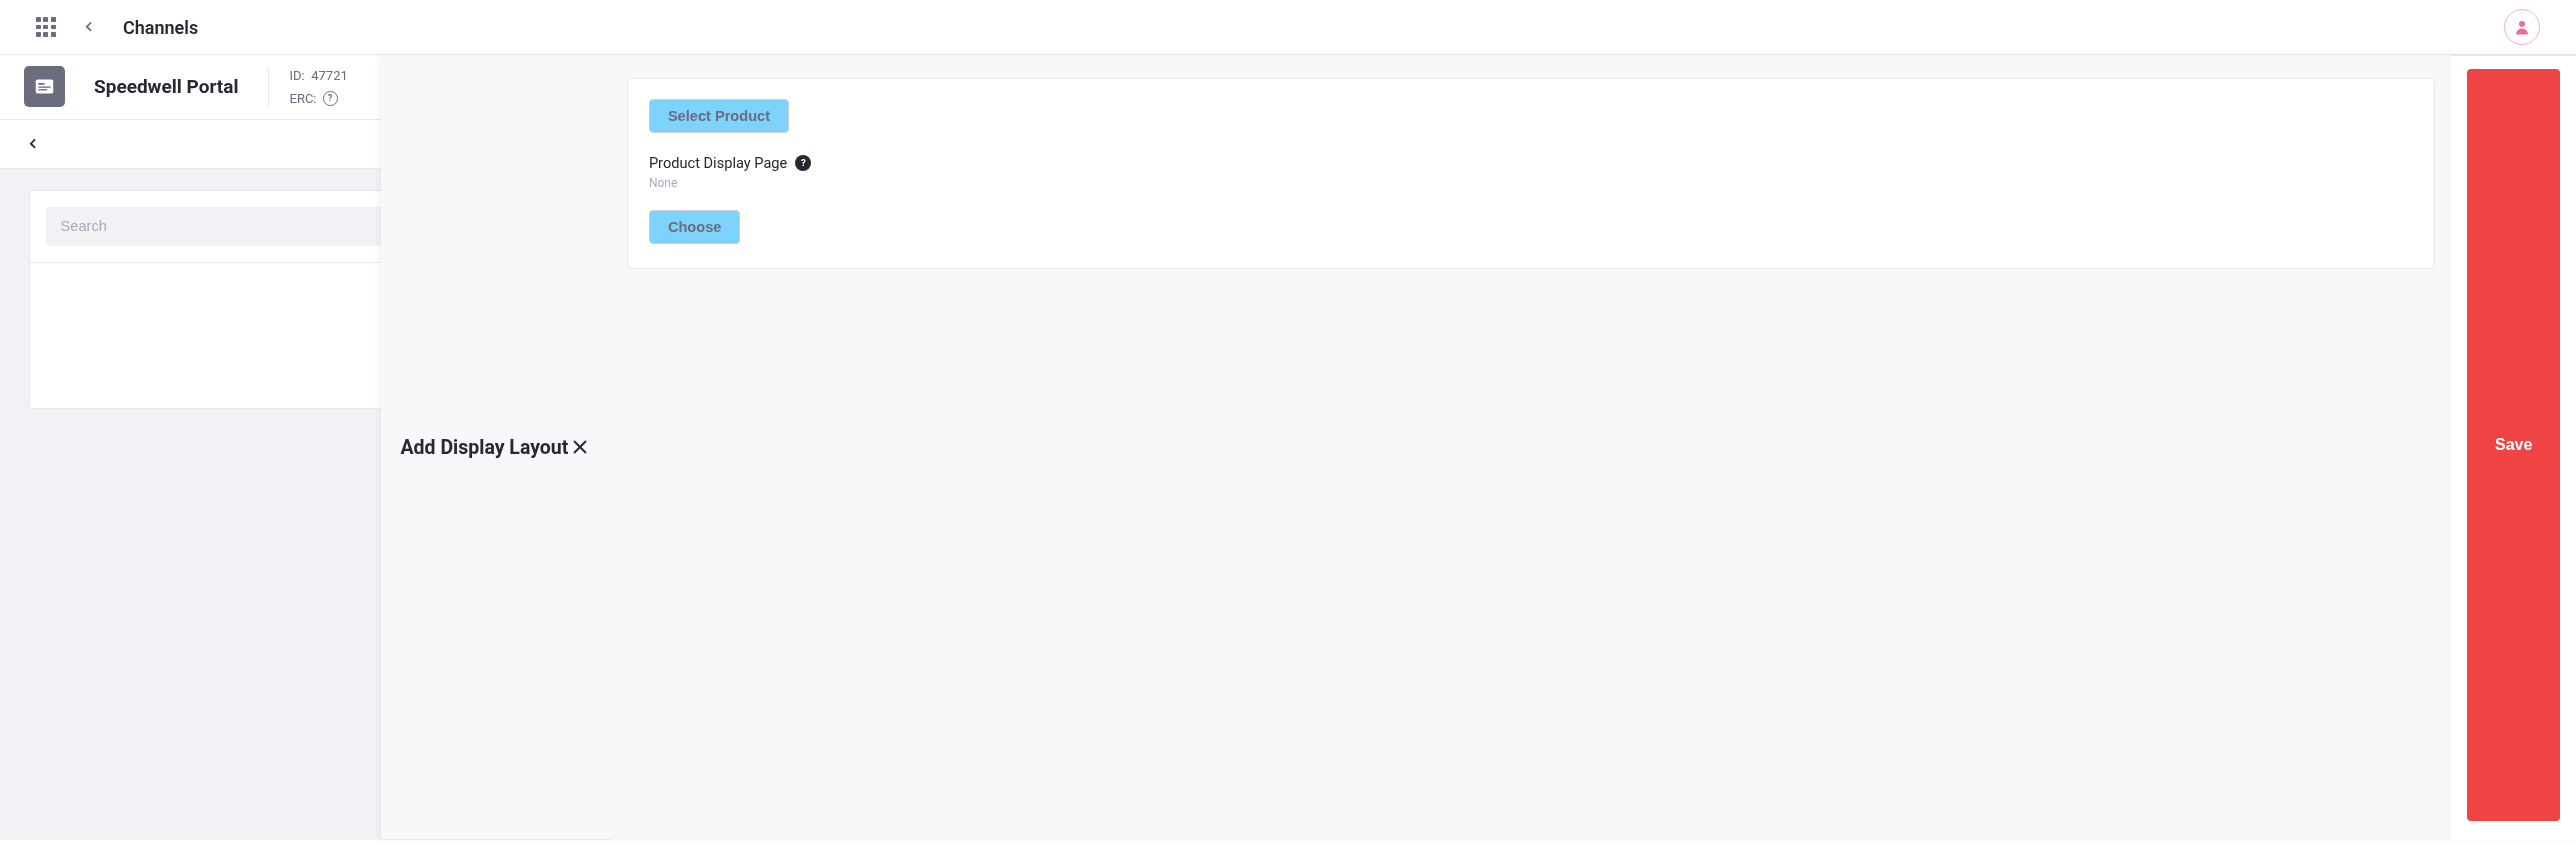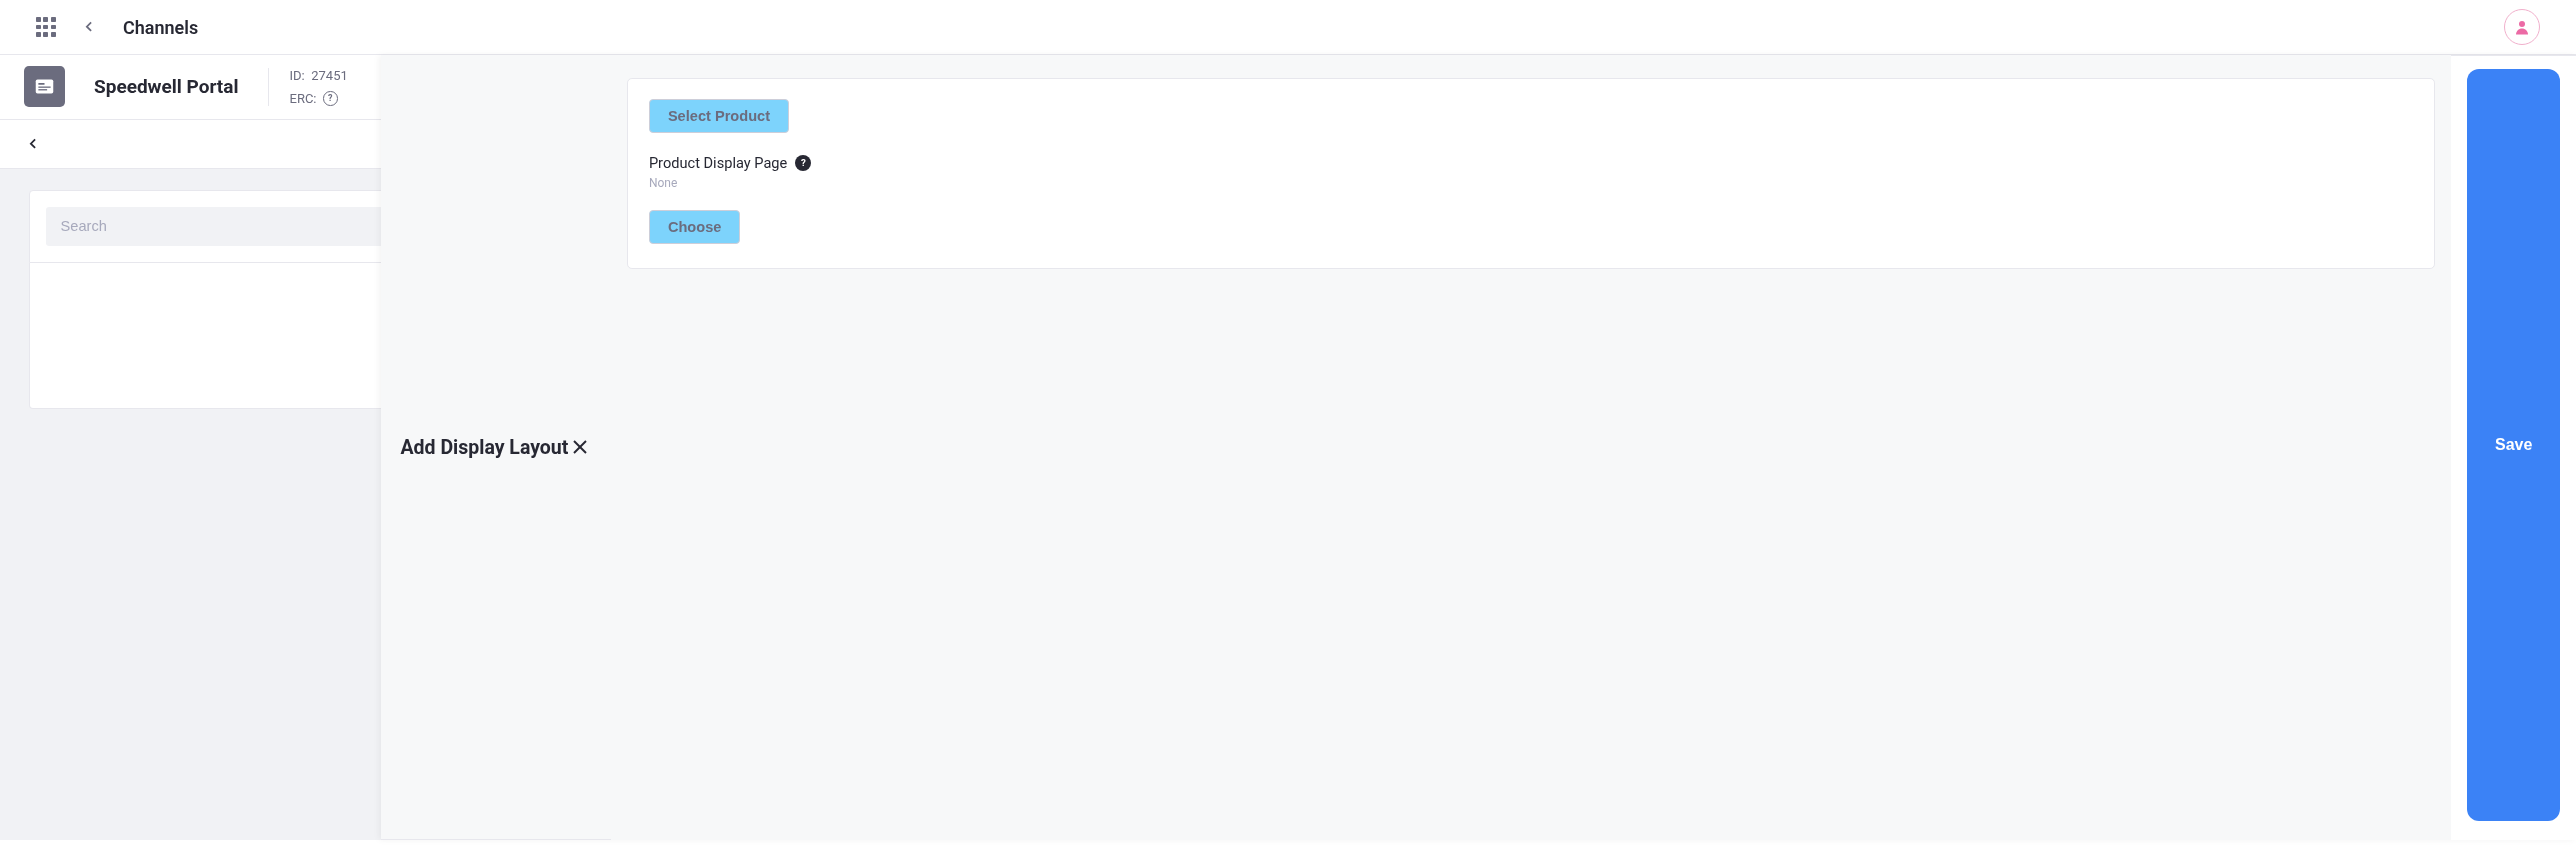--- a/index.html
+++ b/index.html
@@ -278,24 +278,24 @@
       justify-content: flex-end;
       padding: 13px 16px 19.5px;
       background: #fff;
       border-top: 0.8px solid #e7e7ed;
     }
     .btn-primary {
       display: inline-flex;
       align-items: center;
       justify-content: center;
       padding: 9.7px 27.6px;
-      background: #3b82f6;
+      background: #ef4444;
       color: #fff;
       border: none;
-      border-radius: 12px;
+      border-radius: 4px;
       font-size: 16px;
       font-weight: 600;
       cursor: pointer;
     }
   </style>
 </head>
 <body>
 
 <div class="top-header">
   <div class="top-header-left">
@@ -331,21 +331,21 @@
       <rect x="2" y="4" width="20" height="16" rx="2"></rect>
       <rect x="5" y="8" width="7" height="2" fill="#6b6c7e"></rect>
       <rect x="5" y="12" width="14" height="1.5" fill="#6b6c7e"></rect>
       <rect x="5" y="15" width="10" height="1.5" fill="#6b6c7e"></rect>
     </svg>
   </div>
   <div class="channel-title">Speedwell Portal</div>
   <div class="channel-meta">
     <div class="meta-row">
       <span>ID:</span>
-      <span>27451</span>
+      <span>47721</span>
     </div>
     <div class="meta-row">
       <span>ERC:</span>
       <span class="help-circle">?</span>
     </div>
   </div>
 </div>
 
 <div class="secondary-nav">
   <div class="back-btn">

